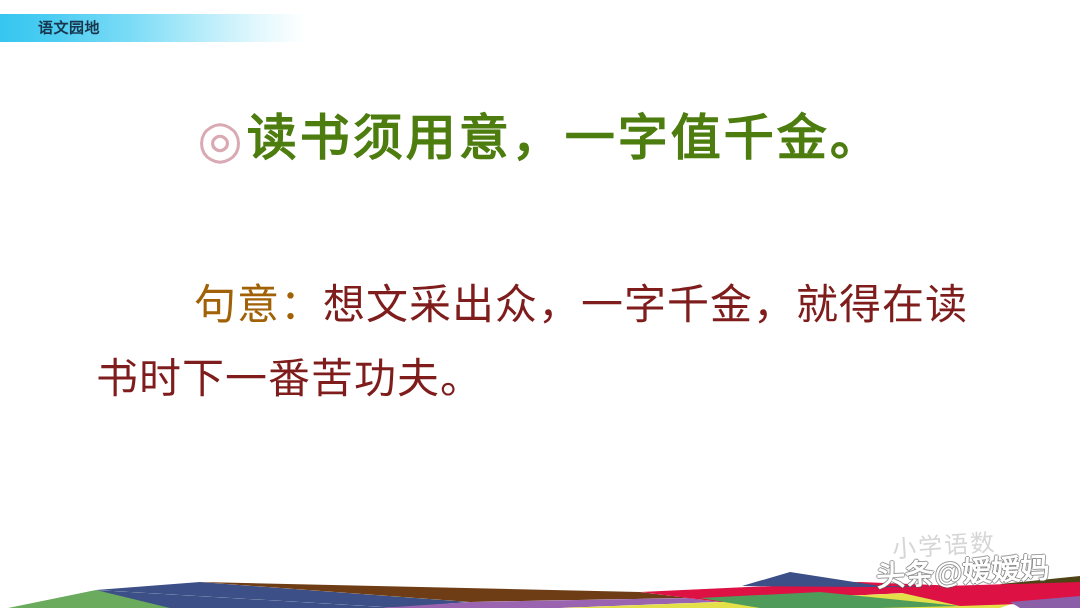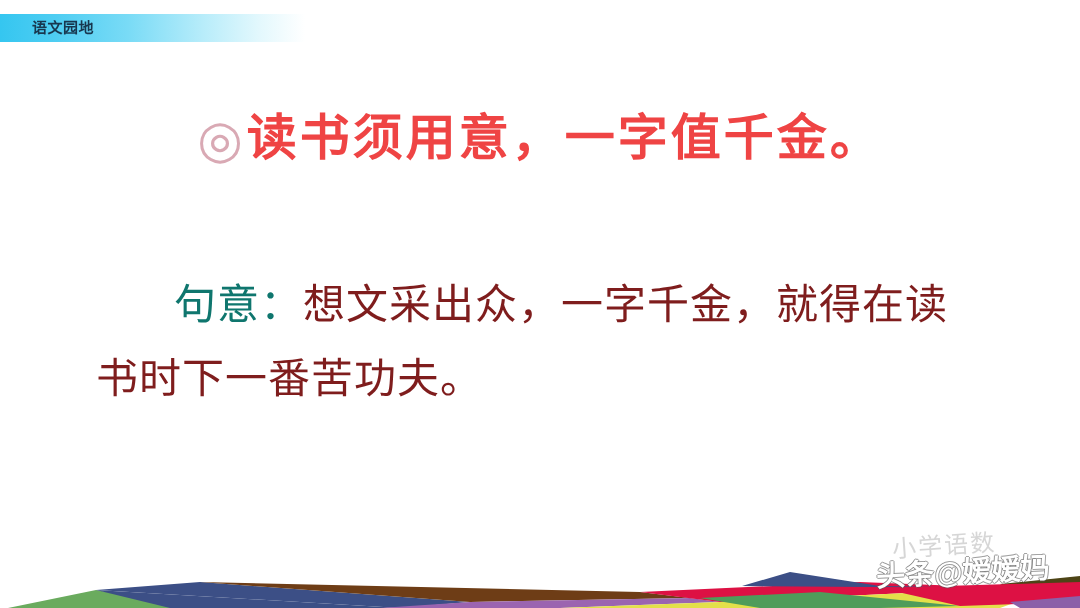--- a/index.html
+++ b/index.html
@@ -29,21 +29,21 @@
     background: linear-gradient(to right,
         #35c6f0 0%,
         #4ecdf2 18%,
         #79dbf6 42%,
         #b6ecfa 66%,
         #e3f8fd 85%,
         #ffffff 100%);
   }
   #header-title {
     position: absolute;
-    left: 32px;
+    left: 38px;
     top: 17px;
     font-family: "Liberation Sans", "DejaVu Sans", sans-serif;
     font-size: 15px;
     font-weight: bold;
     color: #18374f;
     letter-spacing: 0.5px;
     line-height: 22px;
     white-space: nowrap;
   }
 
@@ -62,21 +62,21 @@
     line-height: 1;
     color: #d9a9b4;
     margin-right: 4px;
     position: relative;
     top: 2px;
   }
   #proverb-text {
     font-family: "Liberation Serif", "DejaVu Serif", serif;
     font-size: 50px;
     line-height: 1.2;
-    color: #ef4444;
+    color: #4d7c0f;
     font-weight: 600;
     letter-spacing: 3px;
     white-space: nowrap;
   }
 
   
   #meaning-block {
     position: absolute;
     left: 96px;
     top: 268px;
@@ -87,22 +87,23 @@
     letter-spacing: 1px;
   }
   #meaning-line-1 {
     text-indent: 78px;
     white-space: nowrap;
   }
   #meaning-line-2 {
     white-space: nowrap;
   }
   .label-black {
-    color: #0f766e;
+    color: #a16207;
     font-weight: 500;
+    margin-left: 20px;
   }
   .meaning-red {
     color: #7f1d1d;
     font-weight: 500;
   }
 
   
   #ribbon {
     position: absolute;
     left: 0;

